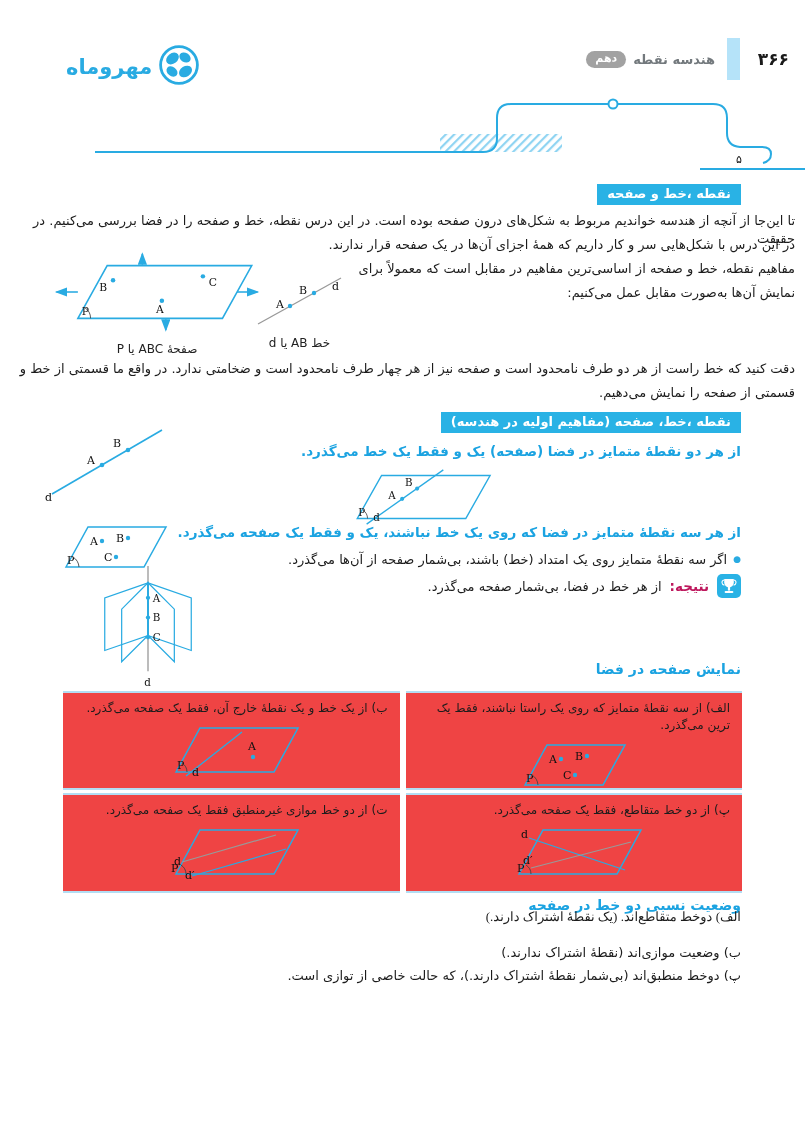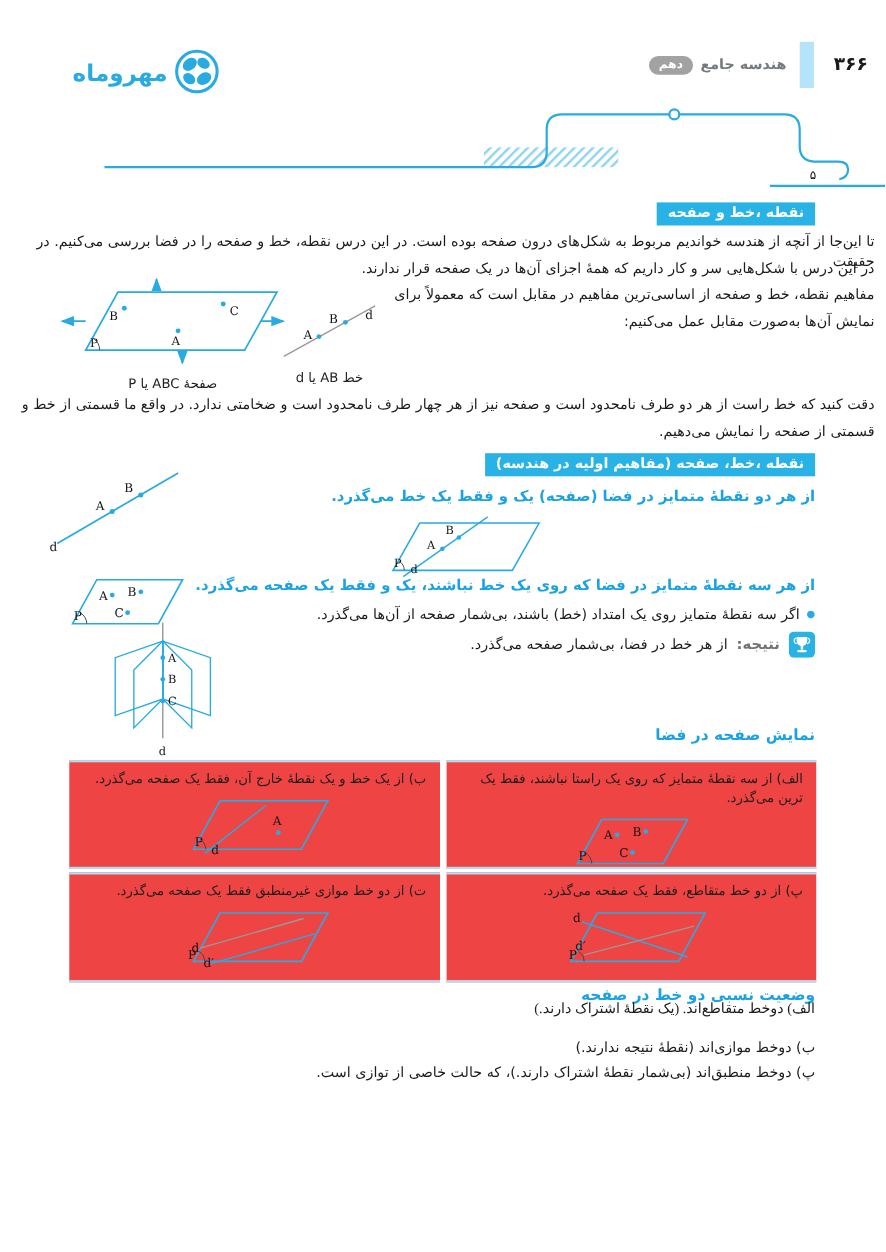--- a/index.html
+++ b/index.html
@@ -21,40 +21,40 @@
   .chip1{top:184px;right:64px;}
   .chip2{top:412px;right:64px;}
   .bline{font-size:13px;line-height:18px;right:10px;text-align:right;}
   .inset{right:64px;}
   .stmt{font-size:13.5px;font-weight:bold;color:#1ba3e1;}
   .blue-head{font-size:14px;font-weight:bold;color:#1ba3e1;}
   .figwrap{direction:ltr;text-align:center;}
   .figcap{font-size:12px;color:#222;margin-top:4px;direction:rtl;}
   .bullet-dot{color:#29abe2;font-size:9px;vertical-align:2px;margin-left:6px;}
   .note-row{display:flex;align-items:center;gap:8px;}
-  .note-label{color:#737373;font-weight:bold;font-size:13.5px;}
+  .note-label{color:#be185d;font-weight:bold;font-size:13.5px;}
   .note-text{font-size:13px;}
   
   .ptable{top:691px;left:63px;width:679px;display:grid;grid-template-columns:1fr 1fr;
           grid-template-rows:99px 100px;column-gap:6px;row-gap:3px;}
   .pcell{background:#ef4444;border-top:2px solid #b3ddf3;border-bottom:2px solid #b3ddf3;
          padding:7px 12px 2px;font-size:12px;line-height:17px;}
   .pcell .figwrap{margin-top:3px;}
   svg text{font-family:"DejaVu Serif",serif;font-size:11px;fill:#111;}
   .fa-num{font-family:"DejaVu Sans",sans-serif;}
 </style>
 </head>
 <body>
 
 <div class="page">
 
   <div class="abs pageno">۳۶۶</div>
   <div class="abs hbar"></div>
   <div class="abs booktitle-wrap">
-    <span class="booktitle">هندسه جامع</span>
+    <span class="booktitle">هندسه نقطه</span>
     <span class="badge">دهم</span>
   </div>
   <div class="abs brand">
     <span class="brand-name">مهروماه</span>
     <span>
       <svg width="42" height="42" viewBox="0 0 42 42">
         <circle cx="21" cy="21" r="18.4" fill="none" stroke="#29abe2" stroke-width="2.8"></circle>
         <ellipse cx="14.5" cy="14.5" rx="7" ry="5.2" transform="rotate(-38 14.5 14.5)" fill="#29abe2"></ellipse>
         <ellipse cx="27" cy="13.5" rx="6" ry="4.6" transform="rotate(32 27 13.5)" fill="#29abe2"></ellipse>
         <ellipse cx="14" cy="27.5" rx="6" ry="4.6" transform="rotate(38 14 27.5)" fill="#29abe2"></ellipse>
@@ -266,16 +266,16 @@
           <text x="29" y="57">d′</text>
           <text x="15" y="50">P</text>
           <path d="M30,52 A11,11 0 0 0 25,43" fill="none" stroke="#444" stroke-width="0.9"></path>
         </svg>
       </div>
     </div>
   </div>
 
   <div class="abs bline inset blue-head" style="top:896px;">وضعیت نسبی دو خط در صفحه</div>
   <div class="abs bline inset" style="top:908px;font-family:Liberation Serif, serif;">الف) دوخط متقاطع‌اند. (یک نقطهٔ اشتراک دارند.)</div>
-  <div class="abs bline inset" style="top:944px;">ب) دوخط موازی‌اند (نقطهٔ نتیجه ندارند.)</div>
+  <div class="abs bline inset" style="top:944px;">ب) وضعیت موازی‌اند (نقطهٔ اشتراک ندارند.)</div>
   <div class="abs bline inset" style="top:967px;">پ) دوخط منطبق‌اند (بی‌شمار نقطهٔ اشتراک دارند.)، که حالت خاصی از توازی است.</div>
 
 </div>
 
 </body></html>

